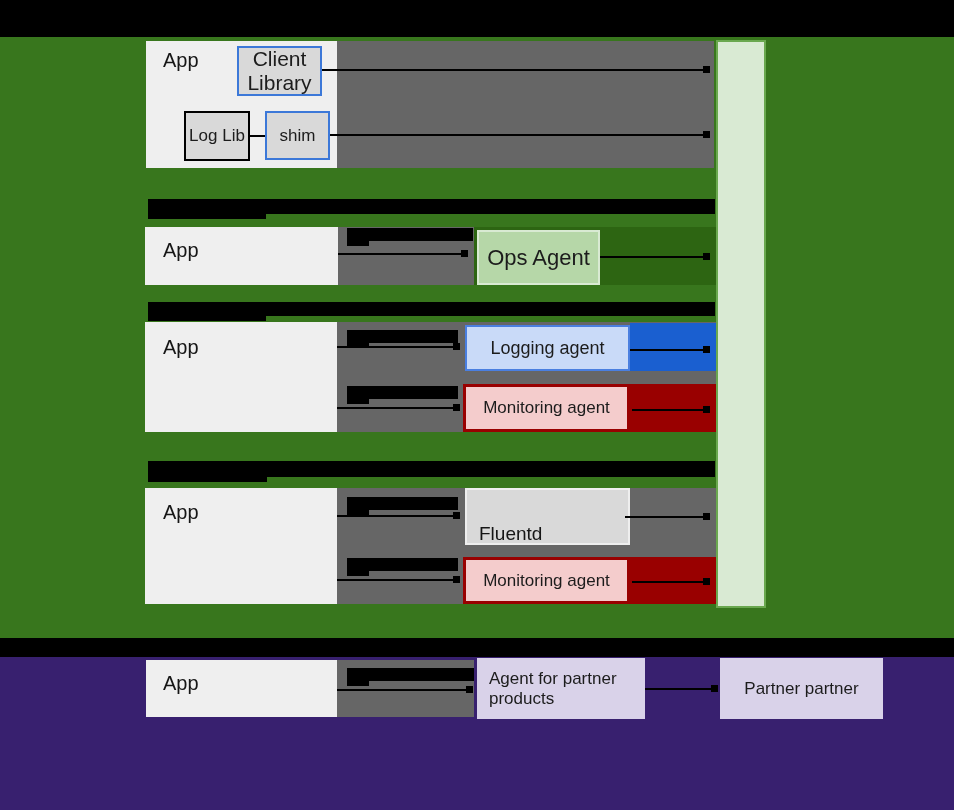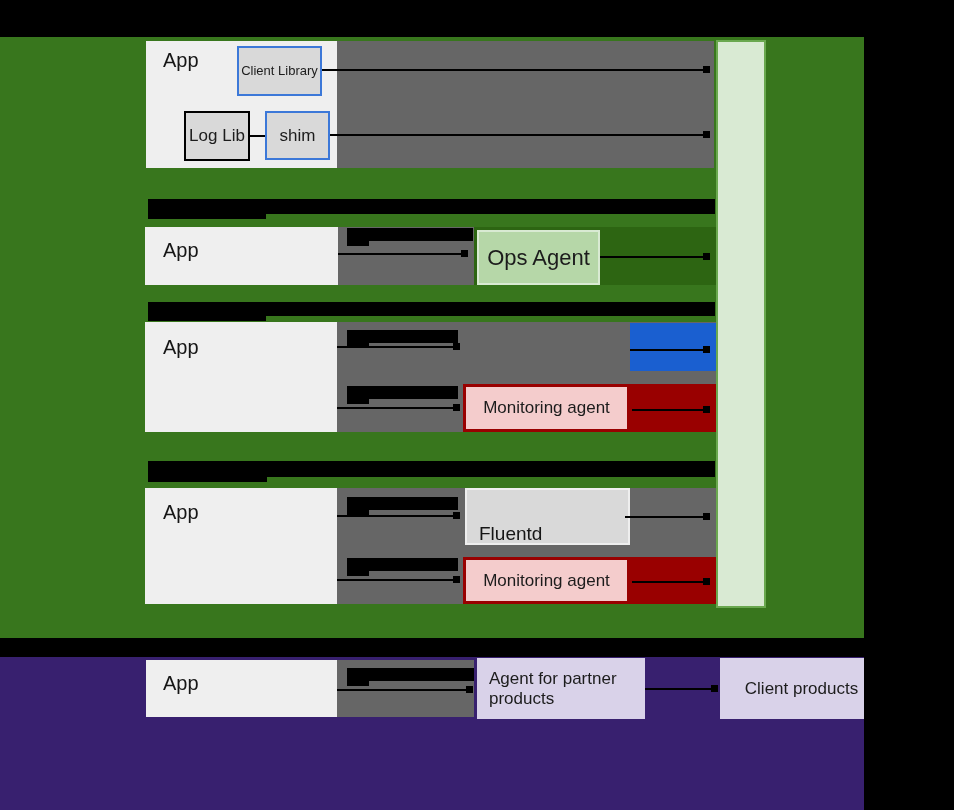--- a/index.html
+++ b/index.html
@@ -1,33 +1,33 @@
 <!DOCTYPE html>
 <html><head>
 <meta charset="utf-8">
 <style>
   html,body{margin:0;padding:0;background:#000;}
   .stage{
-    position:relative;width:864px;height:810px;overflow:hidden;
+    position:relative;width:954px;height:810px;overflow:hidden;
     font-family:"Liberation Sans",sans-serif;color:#1c1c1c;background:#000;
   }
   .abs{position:absolute;box-sizing:border-box;}
   
   .bg-green{left:0;top:37px;width:954px;height:601px;background:#38761d;}
   .bg-purple{left:0;top:657px;width:954px;height:153px;background:#38206f;}
   .bar-black{background:#000;}
   
   .host{background:#666666;}
   .appbox{background:#efefef;}
   .rowdark{background:#2d6512;}
   .sidebar{background:#d9ead3;border:2px solid #6aa84f;}
   .redact{background:#000;}
   
   .node{display:flex;align-items:center;justify-content:center;text-align:center;line-height:1.15;}
-  .n-clientlib{background:#d9d9d9;border:2px solid #3c78d8;font-size:13px;}
+  .n-clientlib{background:#d9d9d9;border:2px solid #3c78d8;font-size:21px;}
   .n-loglib{background:#d9d9d9;border:2px solid #000;font-size:17px;}
   .n-shim{background:#d9d9d9;border:2px solid #3c78d8;font-size:17px;}
   .n-ops{background:#b6d7a8;border:2px solid #d9ead3;font-size:22px;}
   .n-logging{background:#c9daf8;border:2px solid #4a7fe0;font-size:18px;}
   .n-monitoring{background:#f4cccc;border:3px solid #990000;font-size:17px;}
   .n-fluentd{background:#d9d9d9;border:2px solid #eeeeee;}
   .n-plugin{background:#c9daf8;border:2px solid #1155cc;font-size:17px;}
   .n-partner{background:#d9d2e9;font-size:17px;}
   .pipe-blue{background:#1a5fd0;}
   .pipe-red{background:#990000;}
@@ -86,20 +86,23 @@
   <div class="abs redact" style="left:148px;top:302px;width:567px;height:14px;"></div>
   <div class="abs redact" style="left:148px;top:316px;width:118px;height:5px;"></div>
   <div class="abs host" style="left:337px;top:322px;width:379px;height:110px;"></div>
   <div class="abs appbox" style="left:145px;top:322px;width:192px;height:110px;"></div>
   <div class="abs applabel" style="left:163px;top:336px;">App</div>
   <div class="abs redact" style="left:347px;top:330px;width:111px;height:13px;"></div>
   <div class="abs redact" style="left:347px;top:343px;width:22px;height:5px;"></div>
   <div class="hline" style="left:337px;top:346px;width:121px;"></div>
   <div class="ah" style="left:453px;top:343px;"></div>
   <div class="abs pipe-blue" style="left:630px;top:323px;width:86px;height:48px;"></div>
+  <div class="abs node n-logging" style="left:465px;top:325px;width:165px;height:46px;">
+    <span>Logging agent</span>
+  </div>
   <div class="hline" style="left:630px;top:349px;width:76px;"></div>
   <div class="ah" style="left:703px;top:346px;"></div>
   <div class="abs redact" style="left:347px;top:386px;width:111px;height:13px;"></div>
   <div class="abs redact" style="left:347px;top:399px;width:22px;height:5px;"></div>
   <div class="hline" style="left:337px;top:407px;width:121px;"></div>
   <div class="ah" style="left:453px;top:404px;"></div>
   <div class="abs pipe-red" style="left:630px;top:384px;width:86px;height:48px;"></div>
   <div class="abs node n-monitoring" style="left:463px;top:384px;width:167px;height:48px;">
     <span>Monitoring agent</span>
   </div>
@@ -137,16 +140,16 @@
   <div class="abs redact" style="left:347px;top:668px;width:127px;height:13px;"></div>
   <div class="abs redact" style="left:347px;top:681px;width:22px;height:5px;"></div>
   <div class="hline" style="left:337px;top:689px;width:134px;"></div>
   <div class="ah" style="left:466px;top:686px;"></div>
   <div class="abs node n-partner" style="left:477px;top:658px;width:168px;height:61px;justify-content:flex-start;text-align:left;padding-left:12px;">
     <span>Agent for partner products</span>
   </div>
   <div class="hline" style="left:645px;top:688px;width:73px;"></div>
   <div class="ah" style="left:711px;top:685px;"></div>
   <div class="abs node n-partner" style="left:720px;top:658px;width:163px;height:61px;">
-    <span>Client products</span>
+    <span>Partner partner</span>
   </div>
 
 </div>
 
 </body></html>

